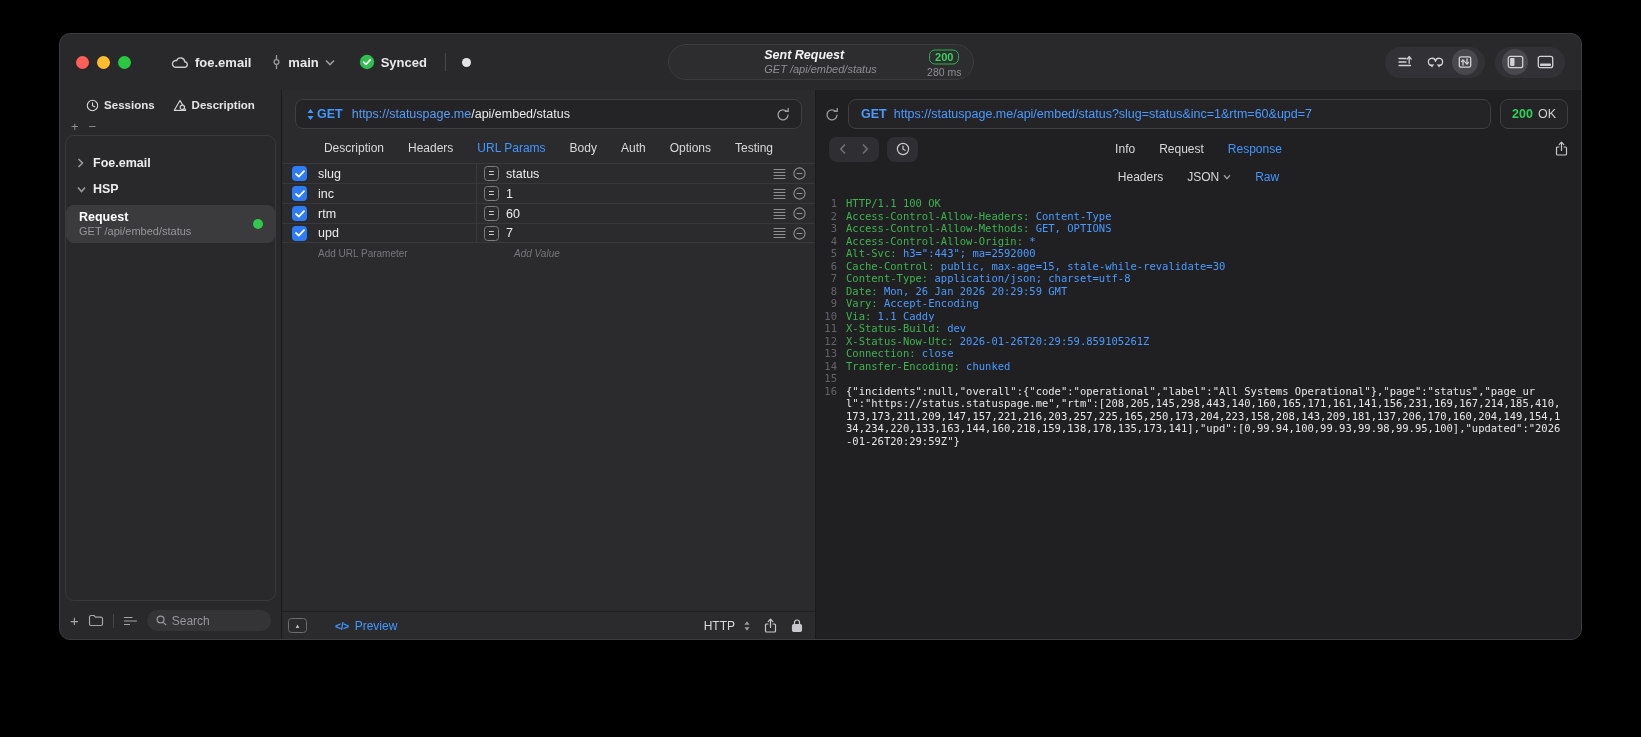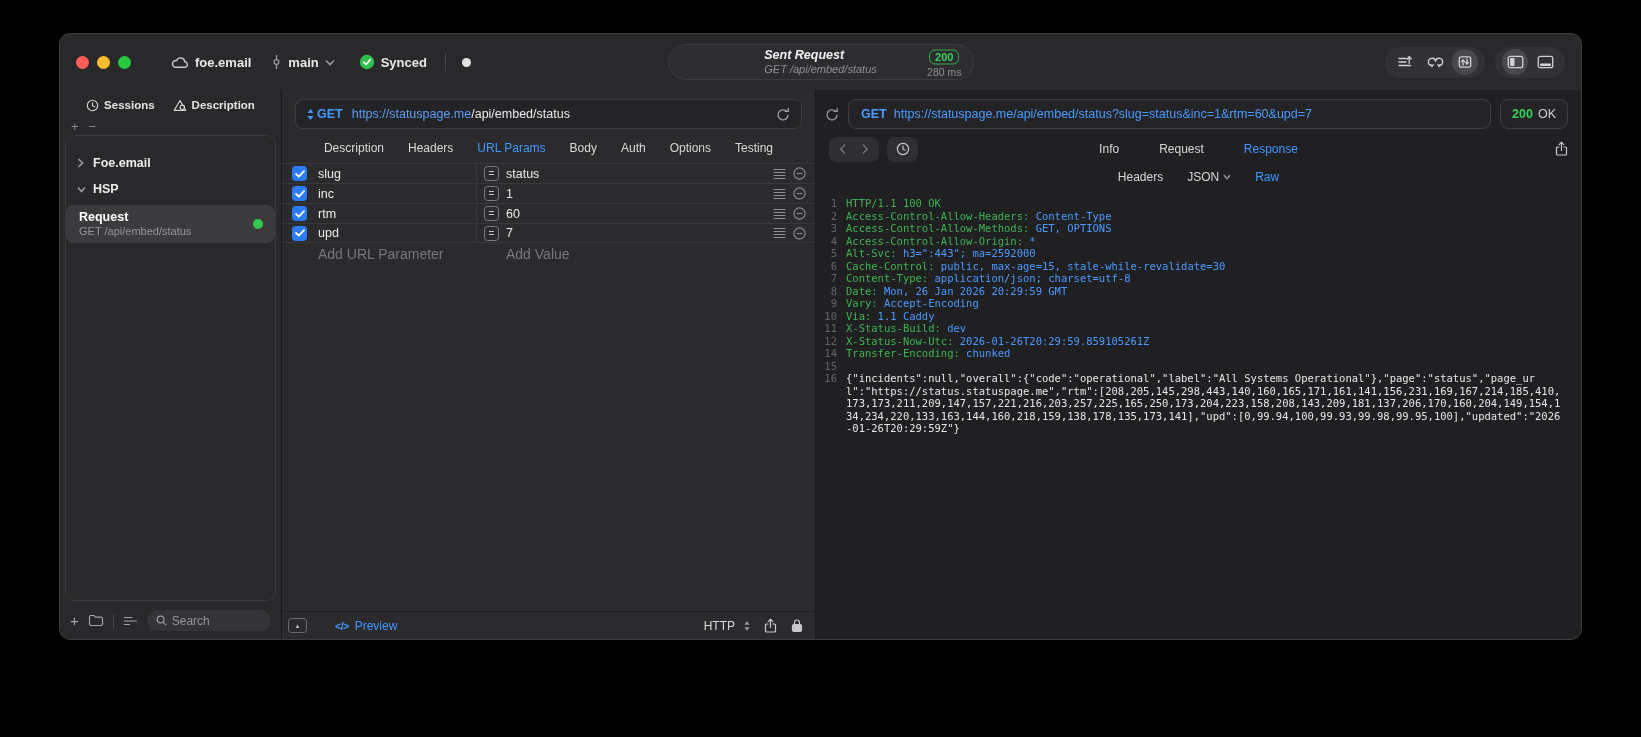--- a/index.html
+++ b/index.html
@@ -79,23 +79,23 @@
   .c-check { width:26px; display:flex; align-items:center; }
   .checkbox { width:15px; height:15px; border-radius:4px; background:#2e7bf6; display:flex;
     align-items:center; justify-content:center; color:#fff; }
   .c-name { width:158px; color:#ececee; }
   .c-val { flex:1; align-self:stretch; display:flex; align-items:center; gap:7px;
     border-left:1px solid #38383b; padding-left:7px; min-width:0; }
   .eq-box { width:15px; height:15px; border:1px solid #7c7c81; border-radius:3.5px; color:#cbcbcf;
     font-size:10px; display:flex; align-items:center; justify-content:center; flex:0 0 15px; }
   .val-text { color:#ececee; flex:1; }
   .row-icons { display:flex; gap:7px; padding-right:9px; color:#8e8e93; align-items:center; }
-  .add-row { display:flex; align-items:center; height:21px; padding-left:10px; font-size:14px; color:#77777c; }
+  .add-row { display:flex; align-items:center; height:21px; padding-left:10px; font-size:10px; color:#77777c;gap:8px; }
   .add-name { width:184px; padding-left:26px; }
-  .add-val { flex:1; padding-left:30px; }
+  .add-val { flex:1; padding-left:30px;font-style:italic; }
   .req-footer { margin-top:auto; height:28px; flex:0 0 28px; border-top:1px solid #202022;
     display:flex; align-items:center; gap:14px; padding:0 12px 0 6px; }
   .collapse-btn { width:19px; height:15px; border:1px solid #6b6b70; border-radius:3.5px;
     display:flex; align-items:center; justify-content:center; font-size:6px; color:#c4c4c8; }
   .preview { display:flex; align-items:center; gap:6px; color:#4097ff; font-size:12px; margin-left:14px; }
   .code-glyph { font-size:10.5px; font-weight:700; letter-spacing:-.5px; }
   .proto { margin-left:auto; display:flex; align-items:center; gap:9px; color:#d8d8da; font-size:12px; }
   .grey-ic { color:#c9c9cd; display:flex; }
 
   
@@ -107,21 +107,21 @@
   .resp-url b { font-weight:700; }
   .resp-status { height:30px; background:#242427; border:1px solid #3f3f42; border-radius:8px;
     display:flex; align-items:center; gap:5px; padding:0 11px; font-size:12.5px; }
   .st-code { color:#30d158; font-weight:700; }
   .st-text { color:#cfcfd2; }
   .resp-nav { height:30px; display:flex; align-items:center; padding:0 13px; position:relative; }
   .nav-group { background:#2f2f33; border-radius:8px; height:25px; display:flex; align-items:center;
     gap:14px; padding:0 10px; color:#6f6f74; }
   .clock-btn { background:#2f2f33; border-radius:8px; height:25px; width:31px; margin-left:8px;
     display:flex; align-items:center; justify-content:center; color:#c9c9cd; }
-  .resp-tabs { position:absolute; left:50%; transform:translateX(-50%); display:flex; gap:40px;
+  .resp-tabs { position:absolute; left:50%; transform:translateX(-50%); display:flex; gap:24px;
     font-size:12px; color:#d8d8da; }
   .resp-share { margin-left:auto; color:#c9c9cd; display:flex; }
   .resp-subtabs { height:26px; display:flex; align-items:center; justify-content:center; gap:24px;
     font-size:12px; color:#d8d8da; }
   .subtab { display:flex; align-items:center; gap:4px; }
   .resp-code { flex:1; padding-top:7px; font-family:"DejaVu Sans Mono", monospace; font-size:10.5px;
     line-height:12.5px; overflow:hidden; }
   .code-row { display:flex; }
   .ln { width:30px; flex:0 0 30px; text-align:right; padding-right:9px; color:#63636a; }
   .ct { flex:1; white-space:pre-wrap; word-break:break-all; padding-right:15px; color:#e6e6e8; }
@@ -612,20 +612,24 @@
           </div>
           <div class="code-row">
             <span class="ln">11</span>
             <span class="ct"><span class="hn">X-Status-Build:</span><span class="hv"> dev</span></span>
           </div>
           <div class="code-row">
             <span class="ln">12</span>
             <span class="ct"><span class="hn">X-Status-Now-Utc:</span><span class="hv"> 2026-01-26T20:29:59.859105261Z</span></span>
           </div>
           <div class="code-row">
+            <span class="ln">13</span>
+            <span class="ct"><span class="hn">Connection:</span><span class="hv"> close</span></span>
+          </div>
+          <div class="code-row">
             <span class="ln">14</span>
             <span class="ct"><span class="hn">Transfer-Encoding:</span><span class="hv"> chunked</span></span>
           </div>
           <div class="code-row">
             <span class="ln">15</span>
             <span class="ct"></span>
           </div>
           <div class="code-row">
             <span class="ln">16</span>
             <span class="ct">{"incidents":null,"overall":{"code":"operational","label":"All Systems Operational"},"page":"status","page_url":"https://status.statuspage.me","rtm":[208,205,145,298,443,140,160,165,171,161,141,156,231,169,167,214,185,410,173,173,211,209,147,157,221,216,203,257,225,165,250,173,204,223,158,208,143,209,181,137,206,170,160,204,149,154,134,234,220,133,163,144,160,218,159,138,178,135,173,141],"upd":[0,99.94,100,99.93,99.98,99.95,100],"updated":"2026-01-26T20:29:59Z"}</span>

